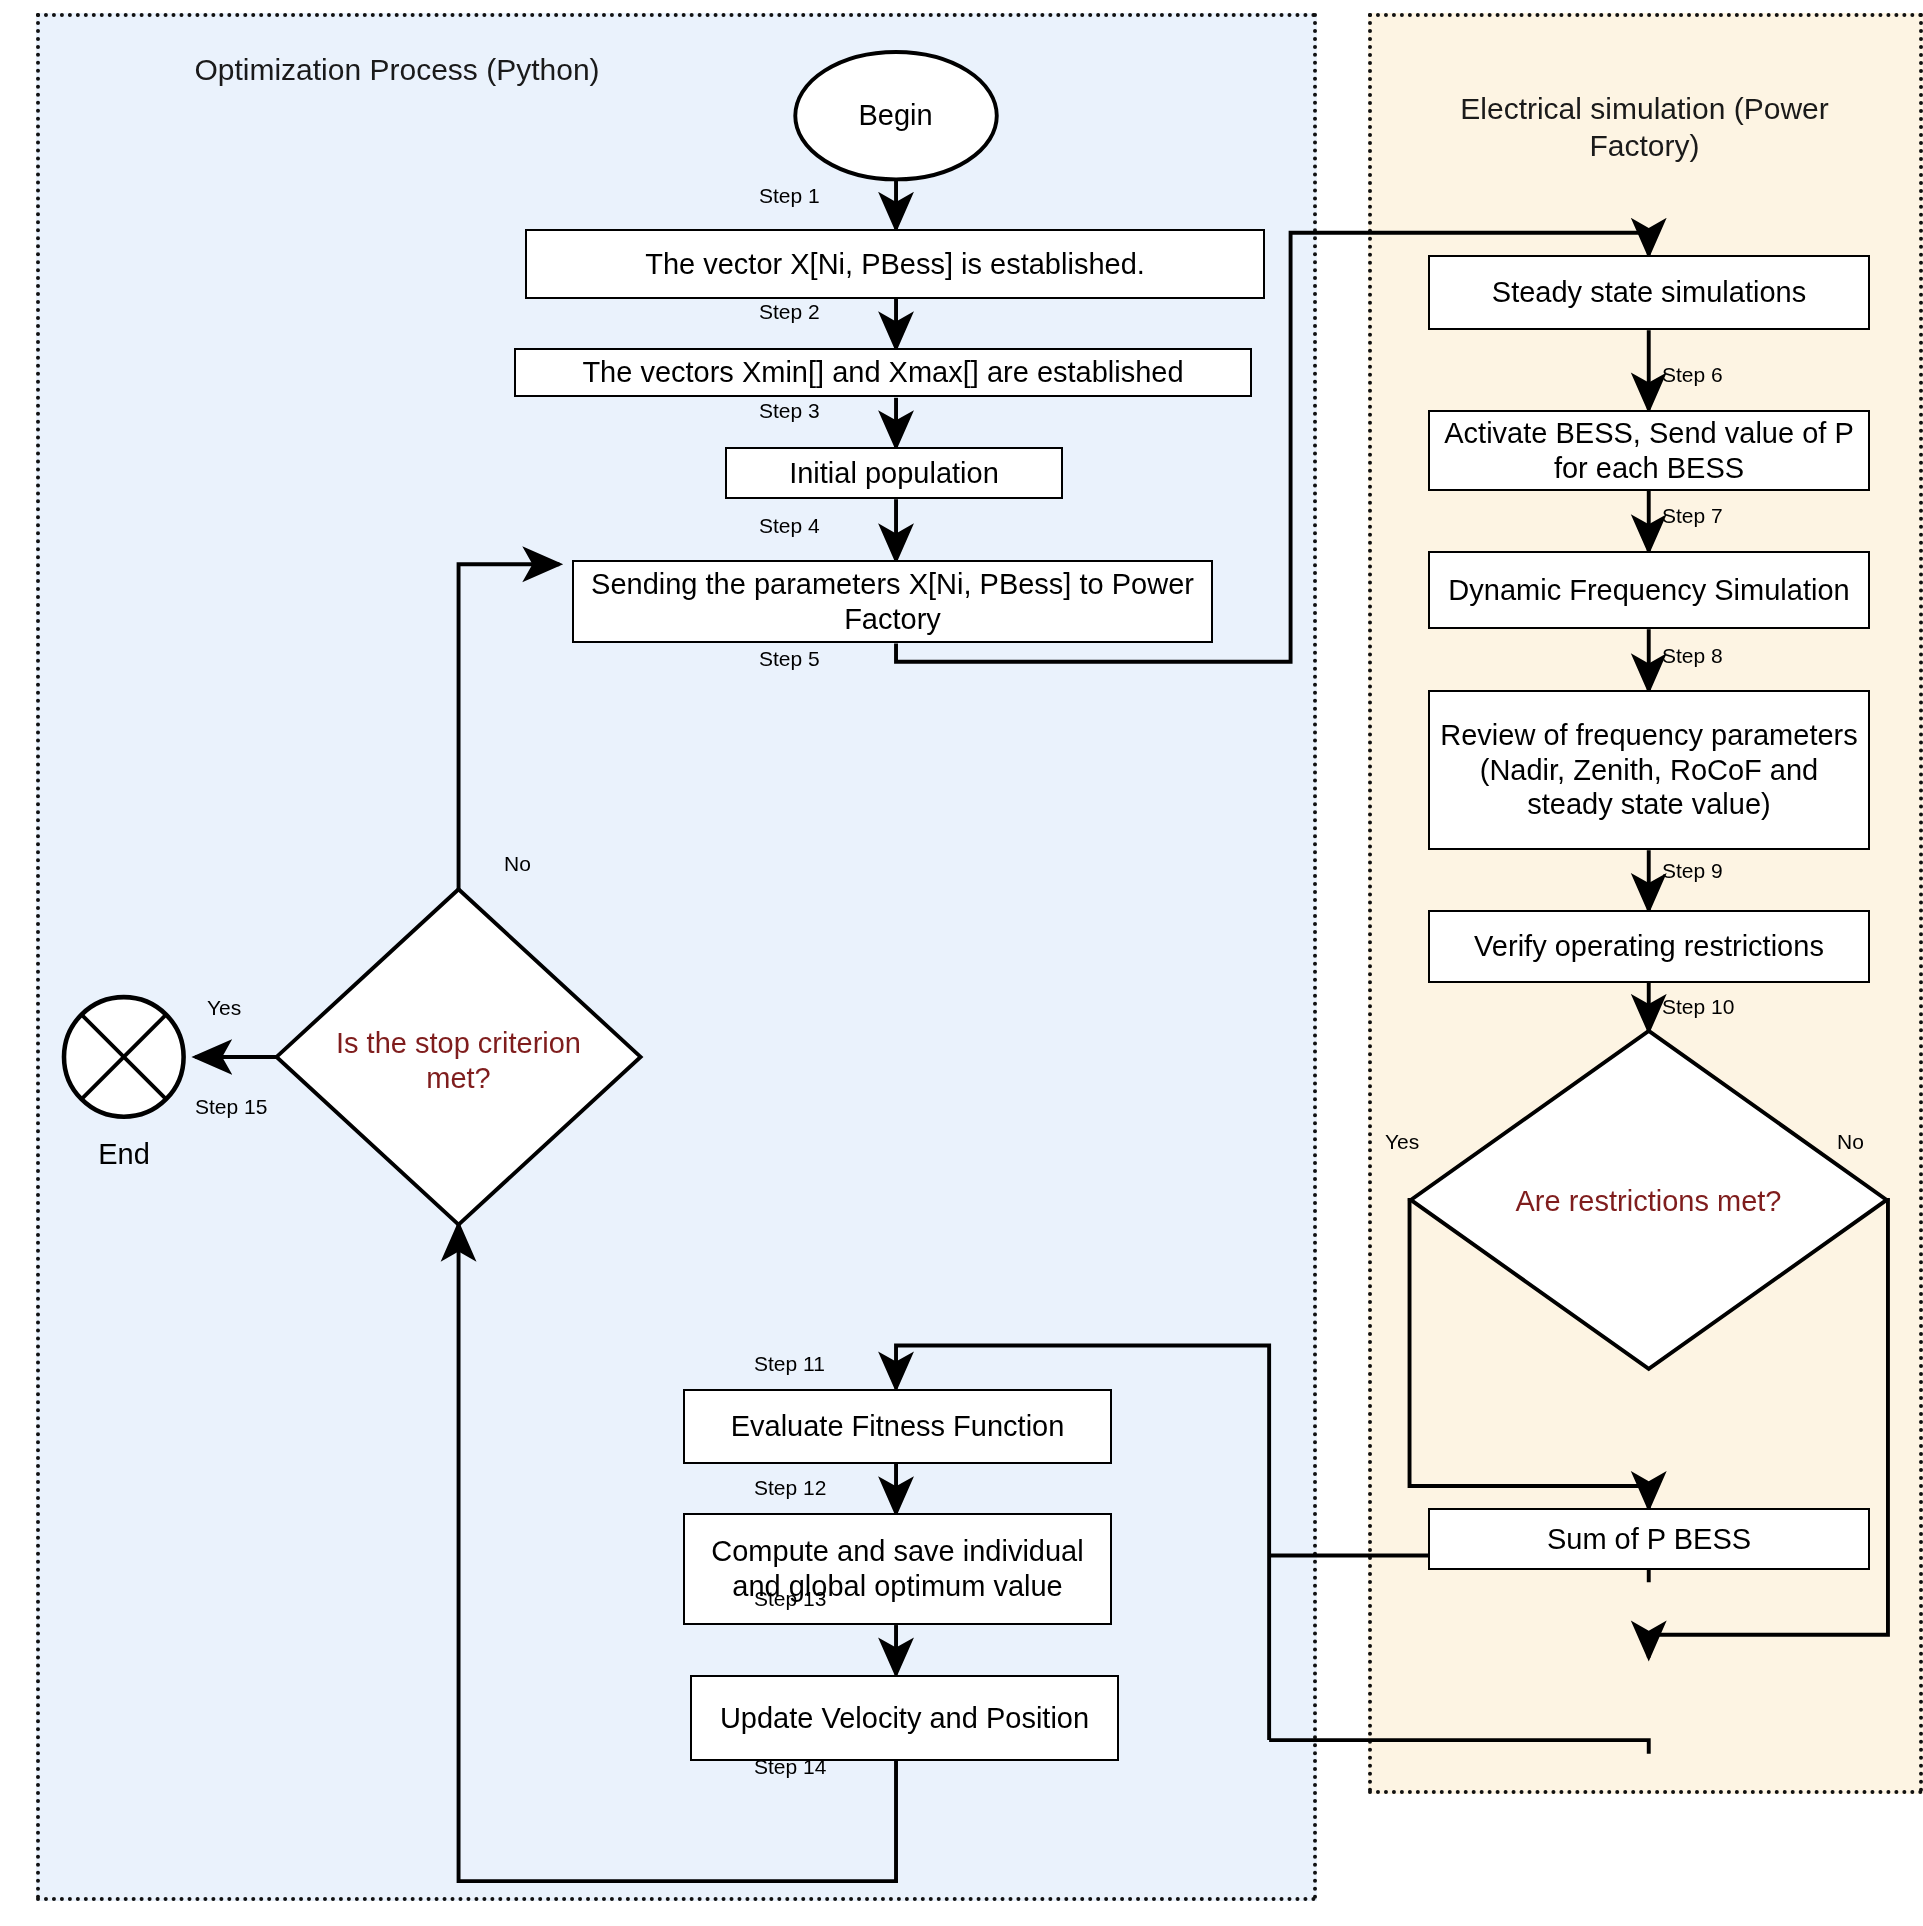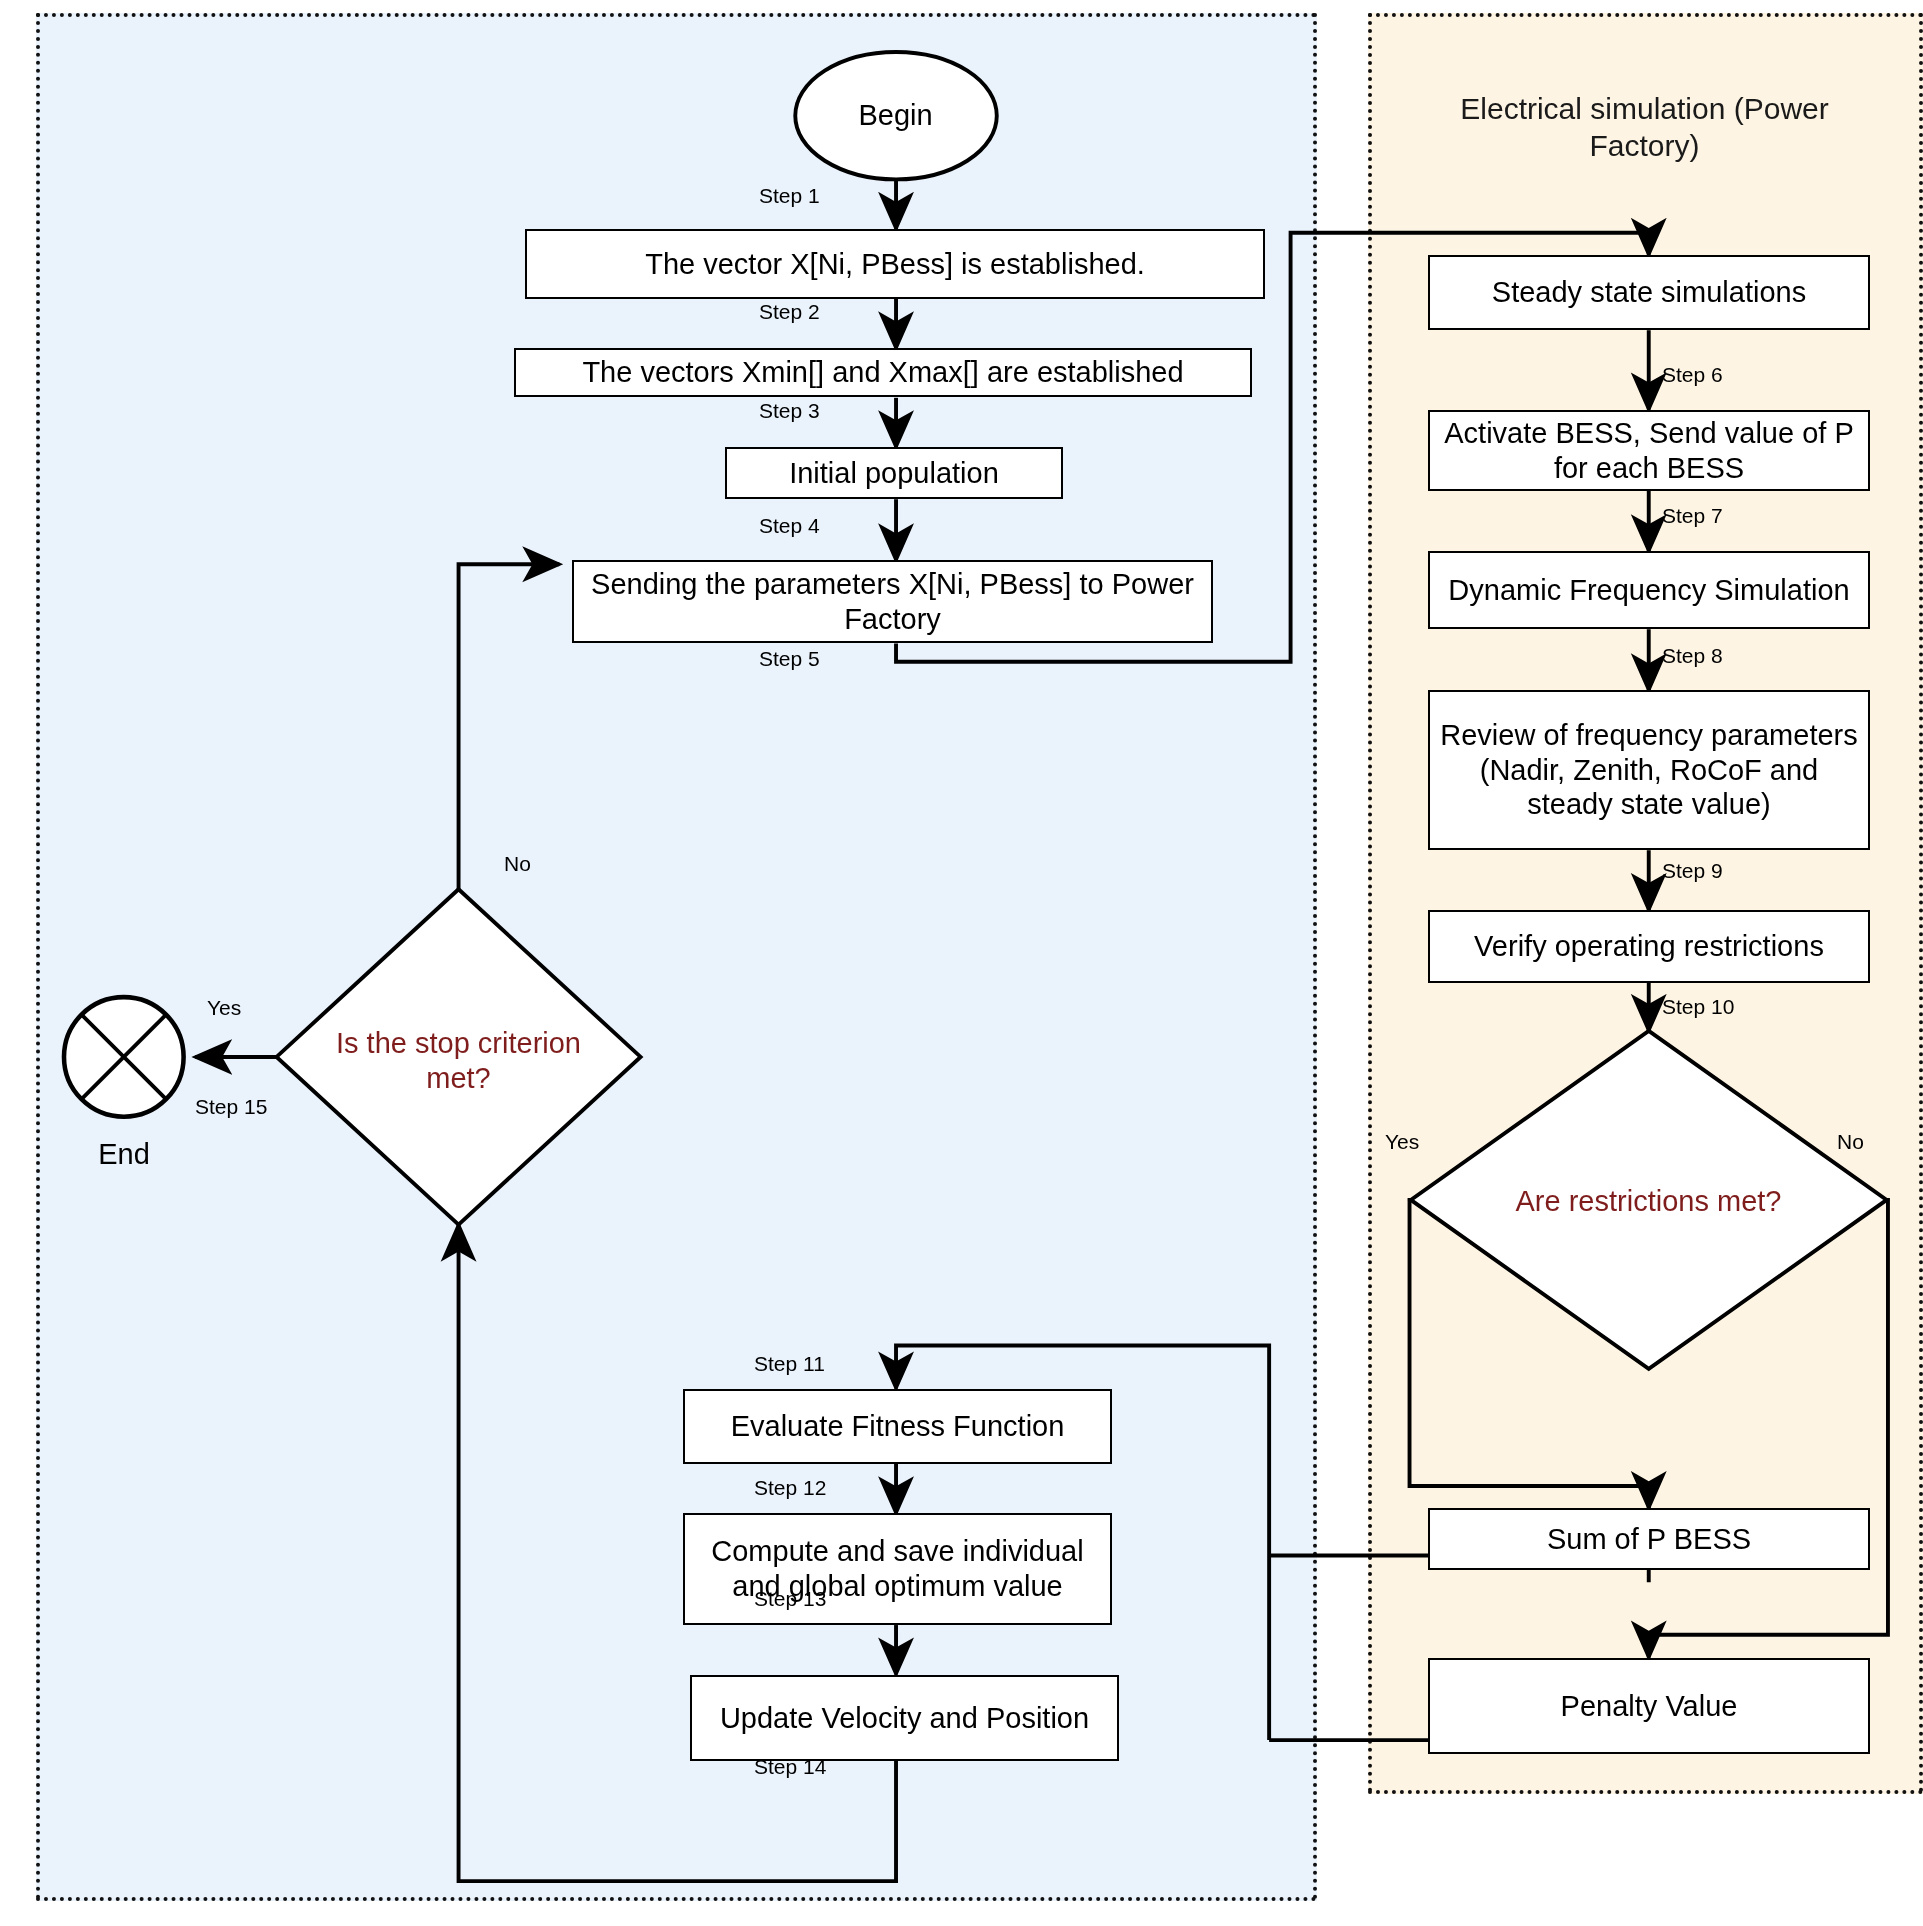--- a/index.html
+++ b/index.html
@@ -21,20 +21,21 @@
 <div id="root">
 
   <div class="panel" style="left:36px;top:13px;width:660px;height:958px;"></div>
 
   <div style="position:absolute;left:36px;top:13px;width:1281px;height:1888px;
               background:#eaf2fc;border:4.6px dotted #111;box-sizing:border-box;"></div>
 
   <div style="position:absolute;left:1368px;top:13px;width:555px;height:1781px;
               background:#fdf4e3;border:4.6px dotted #111;box-sizing:border-box;"></div>
 
+  <div class="panel-title" style="left:111px;top:52px;width:572px;">Optimization Process (Python)</div>
 
   <div class="panel-title" style="left:1404px;top:91px;width:481px;">Electrical simulation (Power Factory)</div>
 
   <svg class="wires" viewBox="0 0 2959 2963" width="1924" height="1926">
     <defs>
       <marker id="ah" markerWidth="13" markerHeight="13" refX="9.5" refY="5.2" orient="auto" markerUnits="strokeWidth">
         <path d="M0,0.6 L10.5,5.2 L0,9.8 L2.6,5.2 Z" fill="#000"></path>
       </marker>
     </defs>
     <g stroke="#000" stroke-width="6" fill="none">
@@ -118,21 +119,20 @@
   <div class="node" style="left:1428px;top:551px;width:442px;height:78px;">Dynamic Frequency Simulation</div>
 
   <div class="node" style="left:1428px;top:690px;width:442px;height:160px;">Review of frequency parameters (Nadir, Zenith, RoCoF and steady state value)</div>
 
   <div class="node" style="left:1428px;top:910px;width:442px;height:73px;">Verify operating restrictions</div>
 
   <div class="diamond-text" style="left:1473px;top:1184px;width:351px;">Are restrictions met?</div>
 
   <div class="node" style="left:1428px;top:1508px;width:442px;height:62px;">Sum of P BESS</div>
 
-  <div class="node" style="left:1428px;top:1658px;width:442px;height:96px;">Penalty Value</div>
 
   <div class="edge-label" style="left:759px;top:184px;">Step 1</div>
 
   <div class="edge-label" style="left:759px;top:300px;">Step 2</div>
 
   <div class="edge-label" style="left:759px;top:399px;">Step 3</div>
 
   <div class="edge-label" style="left:759px;top:514px;">Step 4</div>
 
   <div class="edge-label" style="left:759px;top:647px;">Step 5</div>

